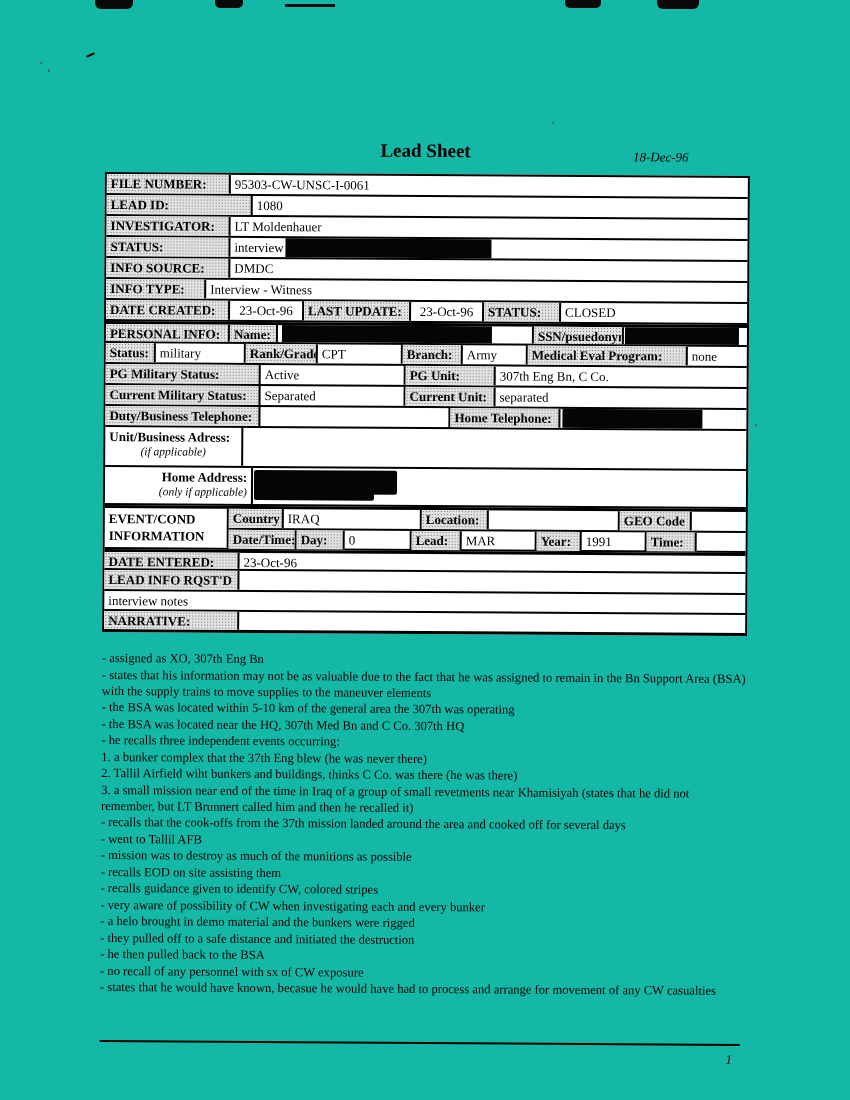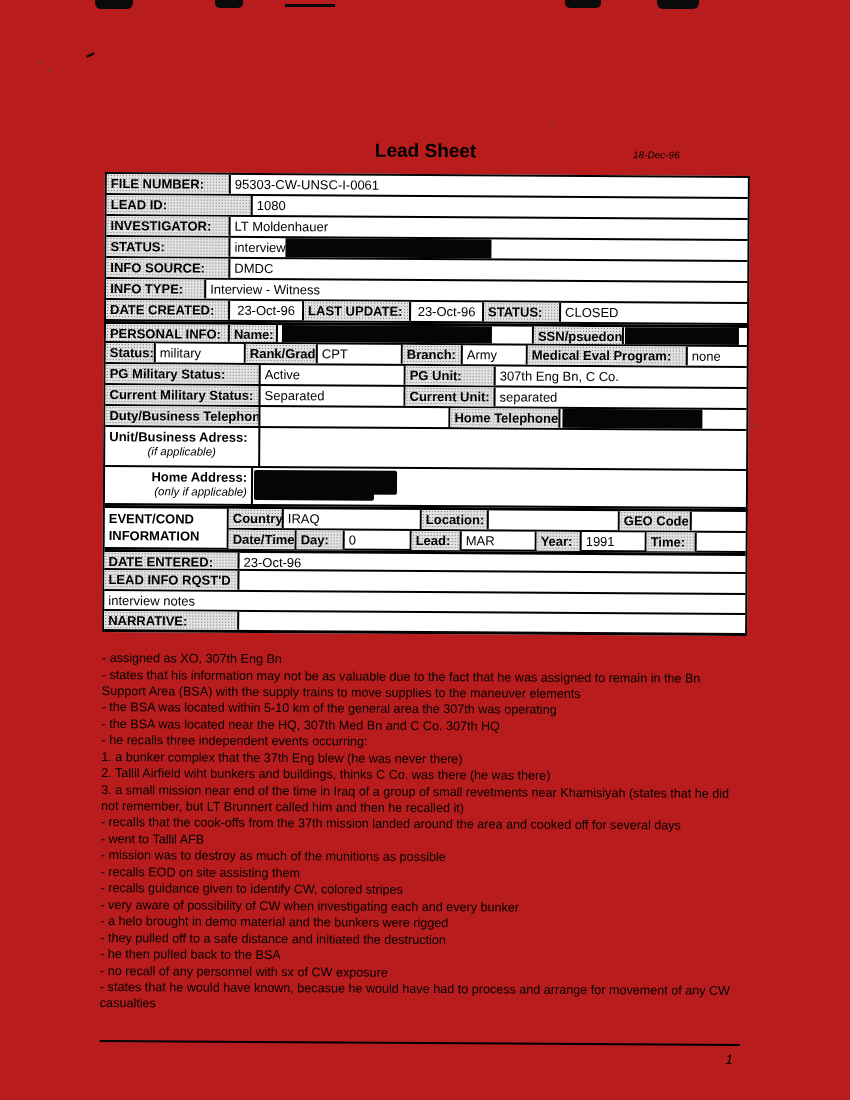--- a/index.html
+++ b/index.html
@@ -1,22 +1,22 @@
 <!DOCTYPE html>
 <html><head>
 <meta charset="utf-8">
 <style>
   html,body{margin:0;padding:0;}
-  .page{position:relative;width:850px;height:1100px;background:#b91c1c;overflow:hidden;
-        font-family:Liberation Sans, sans-serif;color:#000;}
+  .page{position:relative;width:850px;height:1100px;background:#14b8a6;overflow:hidden;
+        font-family:Liberation Serif, serif;color:#000;}
   .sheet{position:absolute;left:0;top:0;width:850px;height:1100px;
          transform:rotate(0.35deg);transform-origin:105px 160px;}
   .title{position:absolute;left:105px;top:138px;width:641px;text-align:center;
          font-size:19px;font-weight:bold;}
-  .scan-date{position:absolute;left:633px;top:146px;font-size:10px;font-style:italic;}
+  .scan-date{position:absolute;left:633px;top:146px;font-size:13px;font-style:italic;}
   .tbl{position:absolute;left:105px;top:172px;width:641px;border:2px solid #000;border-bottom:none;background:#fff;}
   .r{display:flex;border-bottom:2px solid #000;height:21px;box-sizing:border-box;}
   .tt{border-top:3px solid #000;}
   .c{box-sizing:border-box;padding:0 4px;font-size:13px;line-height:19px;
      white-space:nowrap;overflow:hidden;border-right:2px solid #000;flex:0 0 auto;position:relative;}
   .nr{border-right:none;}
   .fx{flex:1 1 auto;}
   .b{font-weight:bold;}
   .ctr{text-align:center;}
   .sh{background-color:#e2e2e0;
@@ -135,21 +135,21 @@
       <div class="r">
         <div class="c sh b" style="width:155px">Duty/Business Telephone:</div>
         <div class="c" style="width:190px"></div>
         <div class="c sh b" style="width:110px">Home Telephone:</div>
         <div class="c fx nr">
           <span class="redact" style="left:2px;top:-1px;width:140px;height:21px;"></span>
         </div>
       </div>
 
       <div class="r" style="height:40px">
-        <div class="c two" style="width:155px">
+        <div class="c two" style="width:138px">
           <div class="b">Unit/Business Adress:</div>
           <div class="note ctr">(if applicable)</div>
         </div>
         <div class="c fx nr"></div>
       </div>
 
       <div class="r" style="height:38px">
         <div class="c two" style="width:148px;text-align:right">
           <div class="b">Home Address:</div>
           <div class="note">(only if applicable)</div>

